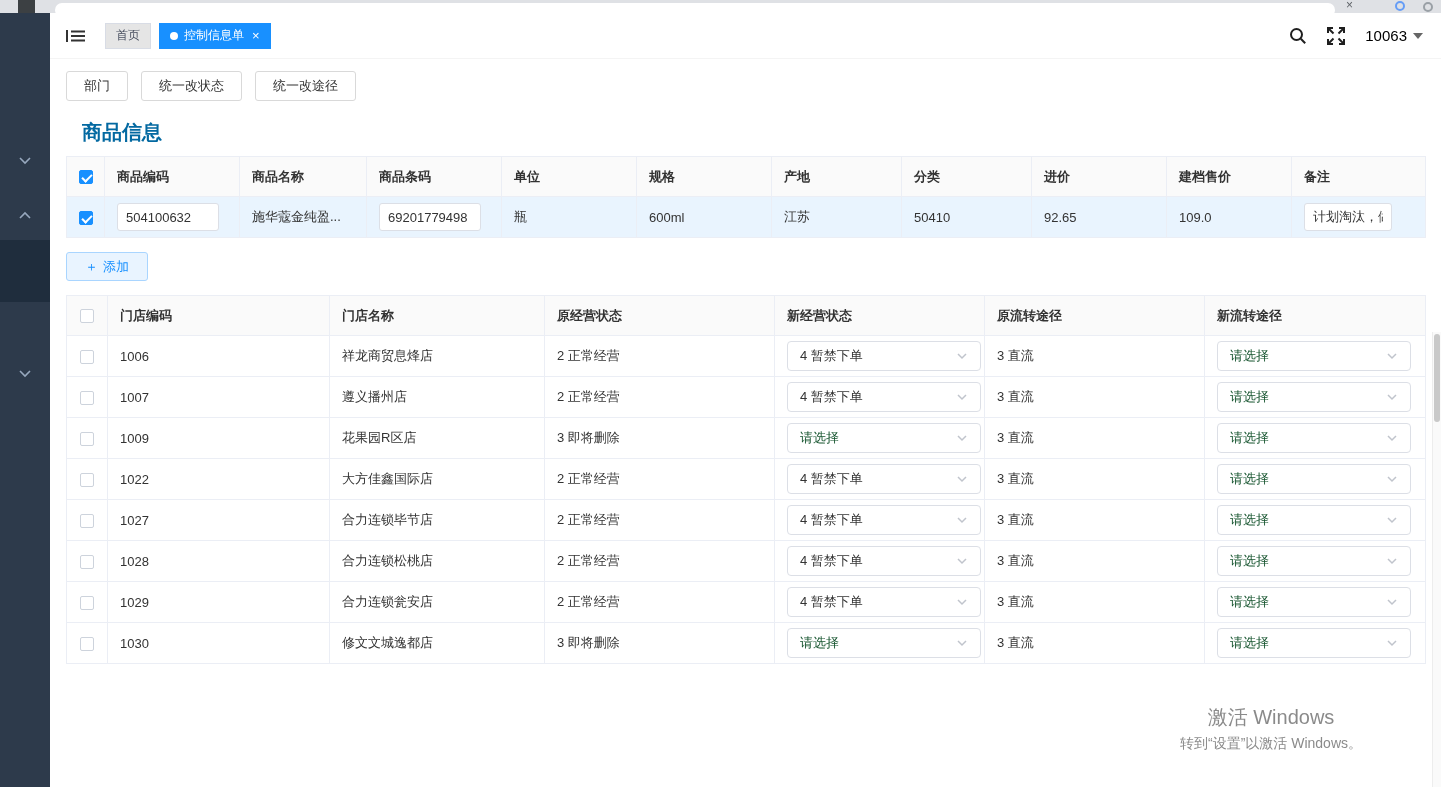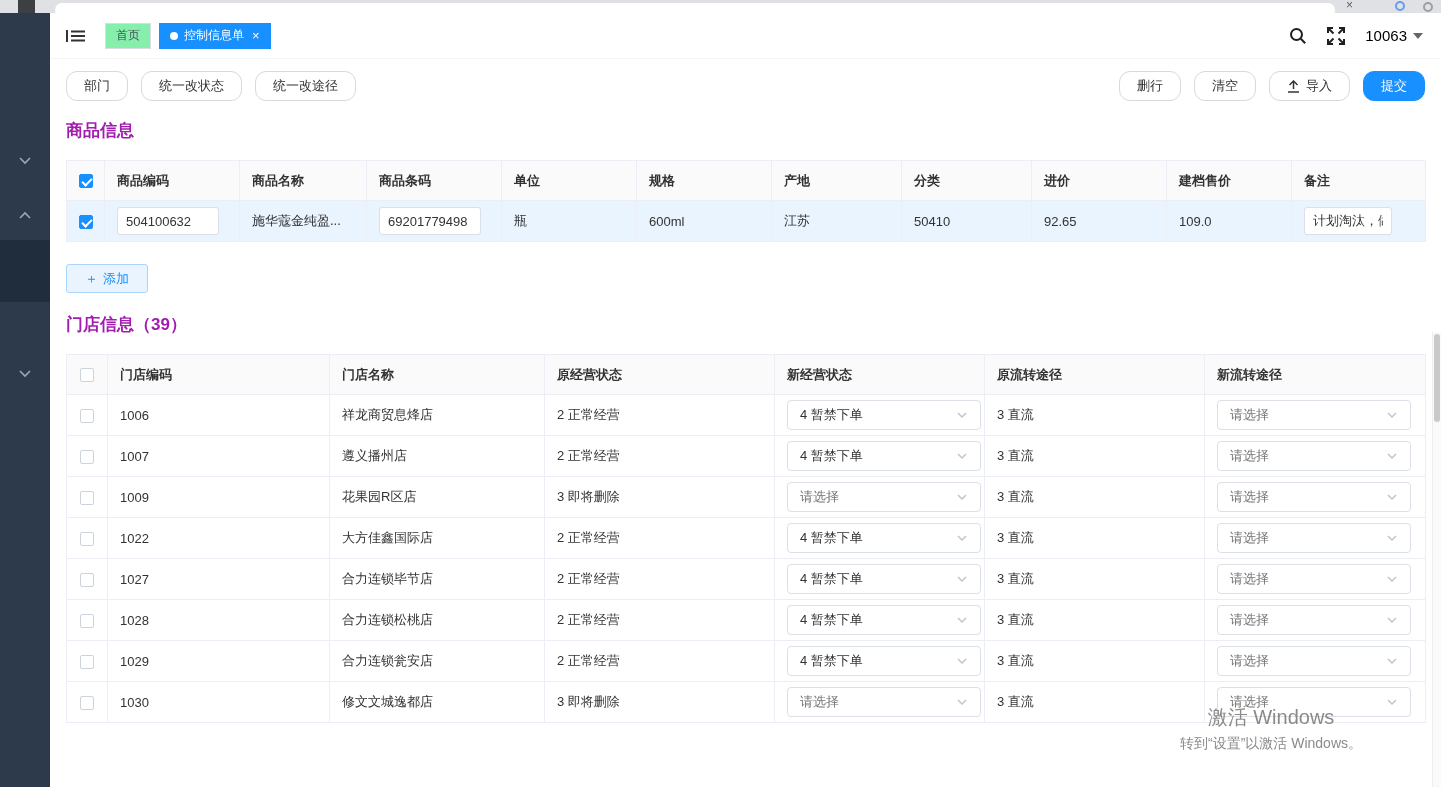--- a/index.html
+++ b/index.html
@@ -21,42 +21,42 @@
   
   .shell { display:flex; height:774px; }
   .sidebar { width:50px; background:#2d3a4b; position:relative; flex:none; }
   .sidebar .chev { position:absolute; left:17px; color:#97a8be; }
   .sidebar .active-block { position:absolute; left:0; top:227px; width:50px; height:62px; background:#1f2d3d; }
   .main { flex:1; position:relative; background:#fff; overflow:hidden; }
 
   
   .tabs-bar { height:46px; display:flex; align-items:center; padding:0 18px 0 16px; border-bottom:1px solid #f4f4f4; }
   .hamburger { margin-right:20px; cursor:pointer; display:flex; }
-  .tab { height:26px; display:inline-flex; align-items:center; border:1px solid #d8dce5; background:#86efac;
+  .tab { height:26px; display:inline-flex; align-items:center; border:1px solid #d8dce5; background:#e5e5e5;
          padding:0 10px; font-size:12px; color:#495060; margin-right:8px; cursor:pointer; white-space:nowrap; }
   .tab.active { background:#1890ff; border-color:#1890ff; color:#fff; }
   .tab .dot { width:8px; height:8px; border-radius:50%; background:#fff; margin-right:6px; }
   .tab .tab-close { margin-left:8px; font-size:13px; line-height:1; }
   .tabs-right { margin-left:auto; display:flex; align-items:center; gap:20px; }
   .icon-btn { display:flex; align-items:center; cursor:pointer; }
   .user-sel { display:flex; align-items:center; gap:6px; font-size:15px; color:#000000; cursor:pointer; }
   .caret { width:0; height:0; border-left:5px solid transparent; border-right:5px solid transparent; border-top:6px solid #666; }
 
   
   .toolbar { display:flex; align-items:center; padding:12px 16px 12px; }
-  .btn { height:30px; padding:0 17px; border:1px solid #d9d9d9; background:#fff; border-radius:11px;
+  .btn { height:30px; padding:0 17px; border:1px solid #d9d9d9; background:#fff; border-radius:3px;
          font-size:13px; color:#333; cursor:pointer; font-family:inherit; display:inline-flex; align-items:center; gap:6px; white-space:nowrap; }
   .toolbar-left { display:flex; gap:13px; }
   .toolbar-right { margin-left:auto; display:flex; gap:13px; }
   .btn.primary { background:#1890ff; border-color:#1890ff; color:#fff; }
 
   
-  .section-title { font-size:17px; font-weight:bold; color:#a21caf; padding:6px 16px 10px; }
-
-  table { border-collapse:collapse; table-layout:fixed; font-size:13px; color:#333; margin:8px 16px; width:1359px;border-radius:14px; }
+  .section-title { font-size:20px; font-weight:bold; color:#0369a1; padding:6px 32px 10px; }
+
+  table { border-collapse:collapse; table-layout:fixed; font-size:13px; color:#333; margin:0 16px; width:1359px;border-radius:14px; }
   th,td { border:1px solid #ebeef5; padding:0 12px; height:40px; text-align:left; overflow:hidden;
           white-space:nowrap; text-overflow:ellipsis; }
   thead th { background:#fafafa; font-weight:bold; color:#333; }
   td { height:41px; }
   .cb-cell { text-align:center; padding:0; }
   .cb { width:14px; height:14px; border:1px solid #cdd3dc; border-radius:2px; background:#fff;
         display:inline-block; vertical-align:middle; position:relative; cursor:pointer; }
   .cb.checked { background:#1890ff; border-color:#1890ff; }
   .cb.checked::after { content:""; position:absolute; left:4px; top:1px; width:4px; height:8px;
         border:solid #fff; border-width:0 2px 2px 0; transform:rotate(45deg); }
@@ -65,21 +65,21 @@
   .cell-input { height:28px; border:1px solid #dcdfe6; border-radius:3px; padding:0 8px; font-size:13px;
         color:#333; background:#fff; font-family:inherit; width:102px; }
   .cell-input.remark { width:88px; }
 
   .add-btn { margin:14px 16px; height:29px; padding:0 18px; background:#e9f4ff; border:1px solid #a9d5ff;
         color:#1890ff; border-radius:3px; font-size:13px; display:inline-flex; align-items:center; gap:5px; cursor:pointer; font-family:inherit; }
 
   .select { height:30px; border:1px solid #dcdfe6; border-radius:4px; display:flex; align-items:center;
         justify-content:space-between; padding:0 12px; width:194px; background:#fff; color:#333; font-size:13px; cursor:pointer; }
   .sel-text { overflow:hidden; white-space:nowrap; text-overflow:ellipsis; }
-  .sel-text.ph { color:#737373; }
+  .sel-text.ph { color:#14532d; }
 
   
   .scrollbar { position:absolute; right:0; top:332px; bottom:0; width:9px; background:#fafafa; border-left:1px solid #ededed; }
   .scrollbar .thumb { margin:2px 1px 0; height:88px; background:#c9c9c9; border-radius:4px; }
 
   
   .watermark { position:absolute; left:1180px; top:704px; z-index:50; pointer-events:none; color:rgba(118,118,118,0.85); }
   .watermark .l1 { font-size:20px;text-align:center; }
   .watermark .l2 { font-size:14px; margin-top:4px; }
 
@@ -162,35 +162,20 @@
         </span>
       </div>
     </div>
 
     
     <div class="toolbar">
       <div class="toolbar-left">
         <button class="btn">部门</button>
         <button class="btn">统一改状态</button>
         <button class="btn">统一改途径</button>
-      </div>
-      <div class="toolbar-right">
-        <button class="btn">删行</button>
-        <button class="btn">清空</button>
-        <button class="btn">
-          <span>
-            <svg width="13" height="13" viewBox="0 0 13 13">
-                <polyline points="2.5,5 6.5,1 10.5,5" fill="none" stroke="#333" stroke-width="1.5"></polyline>
-                <line x1="6.5" y1="1.5" x2="6.5" y2="9" stroke="#333" stroke-width="1.5"></line>
-                <line x1="1" y1="12" x2="12" y2="12" stroke="#333" stroke-width="1.5"></line>
-              </svg>
-          </span>
-          <span>导入</span>
-        </button>
-        <button class="btn primary">提交</button>
       </div>
     </div>
 
     
     <div class="section-title">商品信息</div>
     <table>
       <colgroup>
         <col style="width:38px">
           <col style="width:135px">
           <col style="width:127px">
@@ -234,21 +219,20 @@
   </tr>
         </tbody>
     </table>
 
     <button class="add-btn">
       <span>＋</span>
       <span>添加</span>
     </button>
 
     
-    <div class="section-title">门店信息（39）</div>
     <table>
       <colgroup>
         <col style="width:41px">
           <col style="width:222px">
           <col style="width:215px">
           <col style="width:230px">
         <col style="width:210px">
           <col style="width:220px">
           <col style="width:221px">
       </colgroup>

